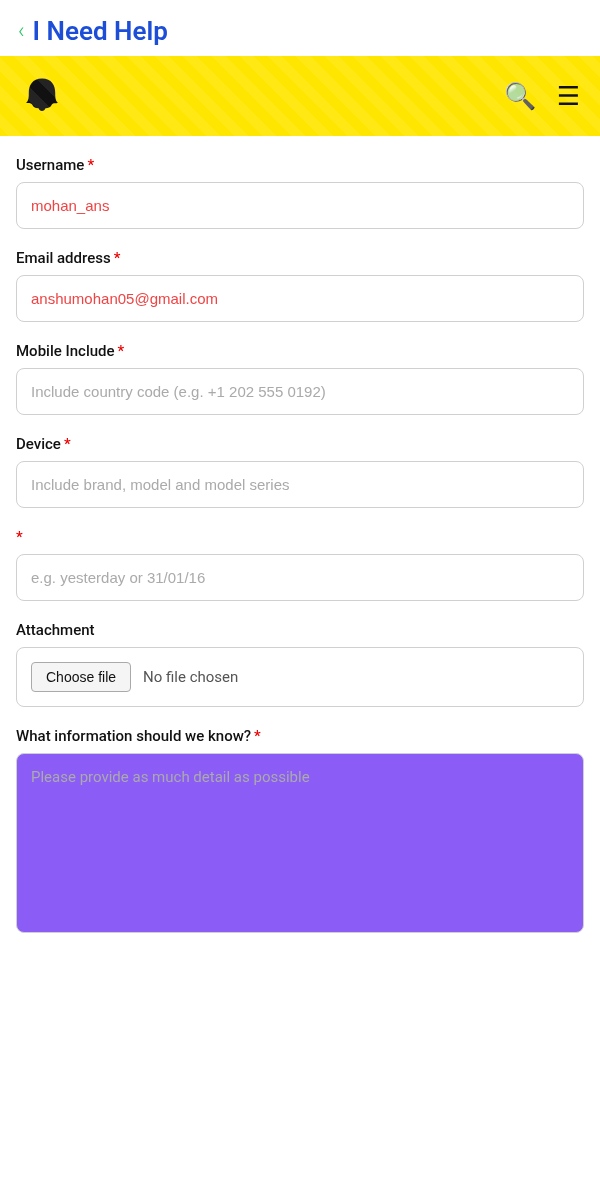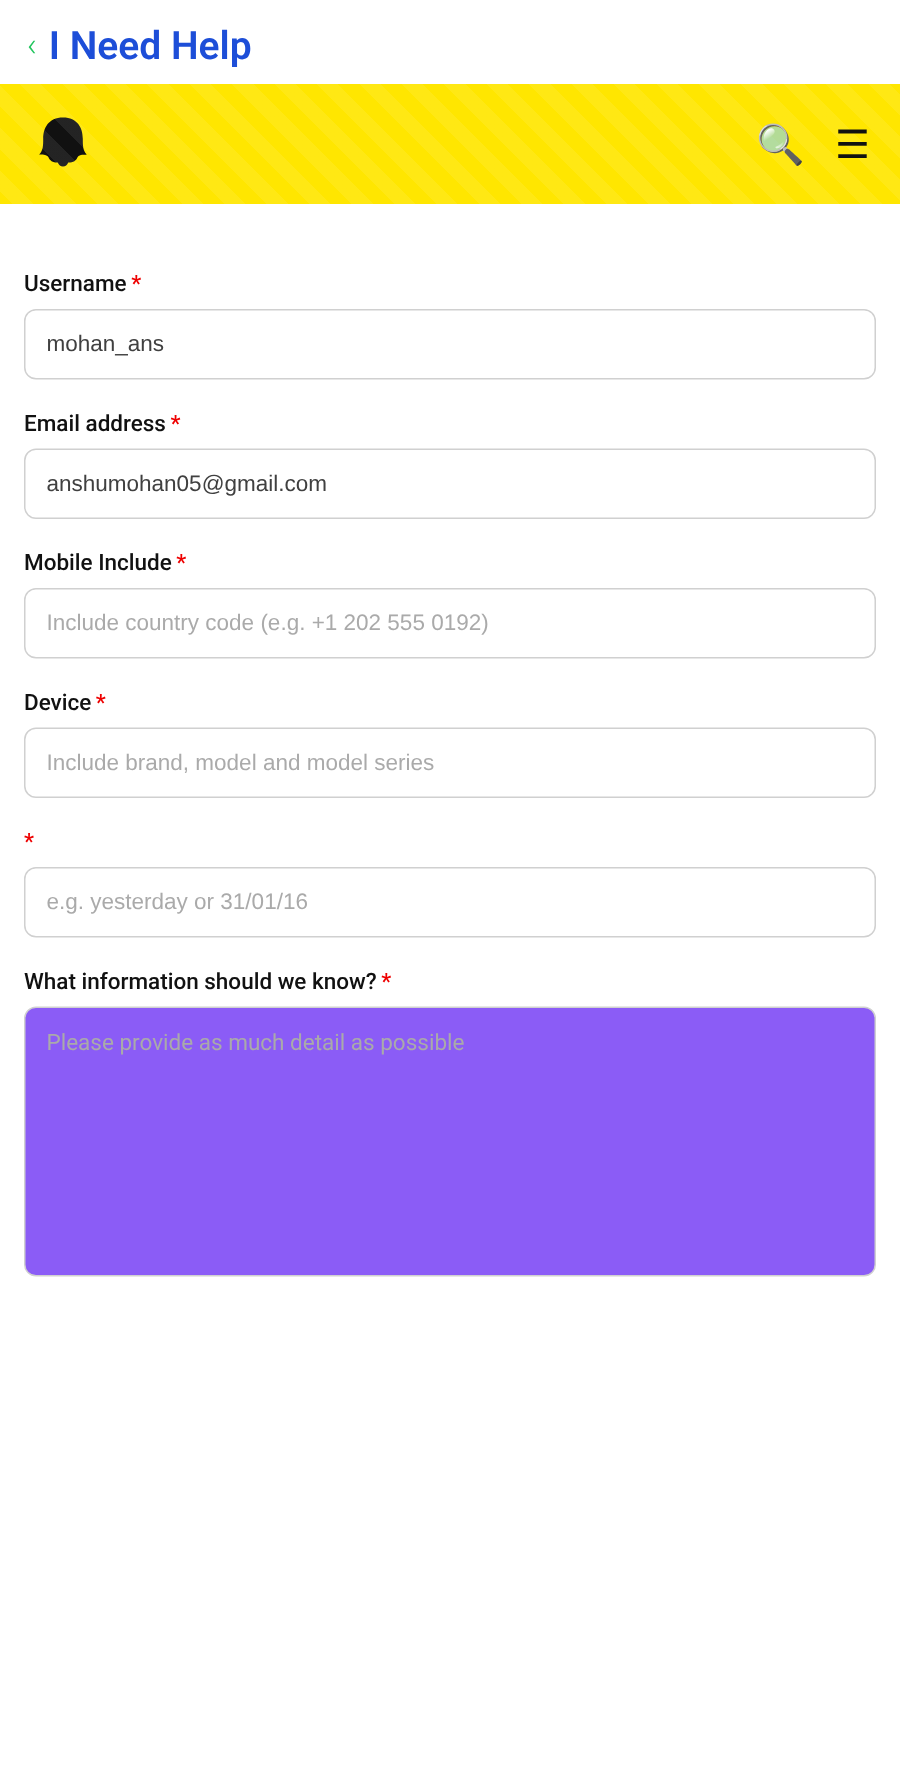--- a/index.html
+++ b/index.html
@@ -63,21 +63,20 @@
     }
     .search-icon, .menu-icon {
       font-size: 26px;
       color: #111;
       cursor: pointer;
     }
 
     
     .form-area {
       padding: 20px 16px 20px 16px;
-      margin-top: 24px;
     }
 
     .field-group {
       margin-bottom: 20px;
     }
 
     .field-label {
       font-size: 15px;
       font-weight: 500;
       color: #111;
@@ -90,21 +89,21 @@
       color: #e00;
       font-size: 15px;
     }
 
     .field-input {
       width: 100%;
       border: 1.5px solid #d0d0d0;
       border-radius: 8px;
       padding: 14px 14px;
       font-size: 15px;
-      color: #404040;
+      color: #ef4444;
       background: #fff;
       outline: none;
     }
     .field-input::placeholder {
       color: #aaa;
     }
 
     
     .attachment-box {
       border: 1.5px solid #d0d0d0;
@@ -207,20 +206,30 @@
     <input class="field-input" type="text" placeholder="Include brand, model and model series" style="">
   </div>
 
   <div class="field-group">
     <div class="field-label">
       <span class="required-star">*</span>
     </div>
     <input class="field-input" type="text" placeholder="e.g. yesterday or 31/01/16" style="">
   </div>
 
+  <div class="field-group">
+    <div class="field-label">
+      <span>Attachment</span>
+    </div>
+    <div class="attachment-box">
+      <button class="choose-file-btn">Choose file</button>
+      <span class="no-file-text">No file chosen</span>
+
+    </div>
+  </div>
 
   <div class="field-group">
     <div class="field-label">
       <span>What information should we know?</span>
       <span class="required-star">*</span>
     </div>
     <textarea class="field-textarea" placeholder="Please provide as much detail as possible" style=""></textarea>
   </div>
 
 </div>

